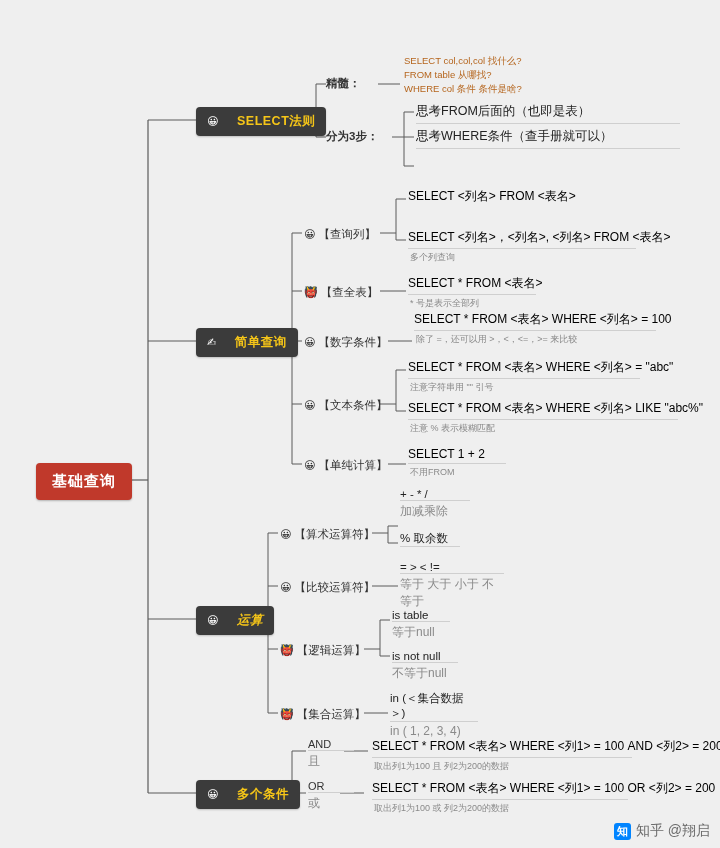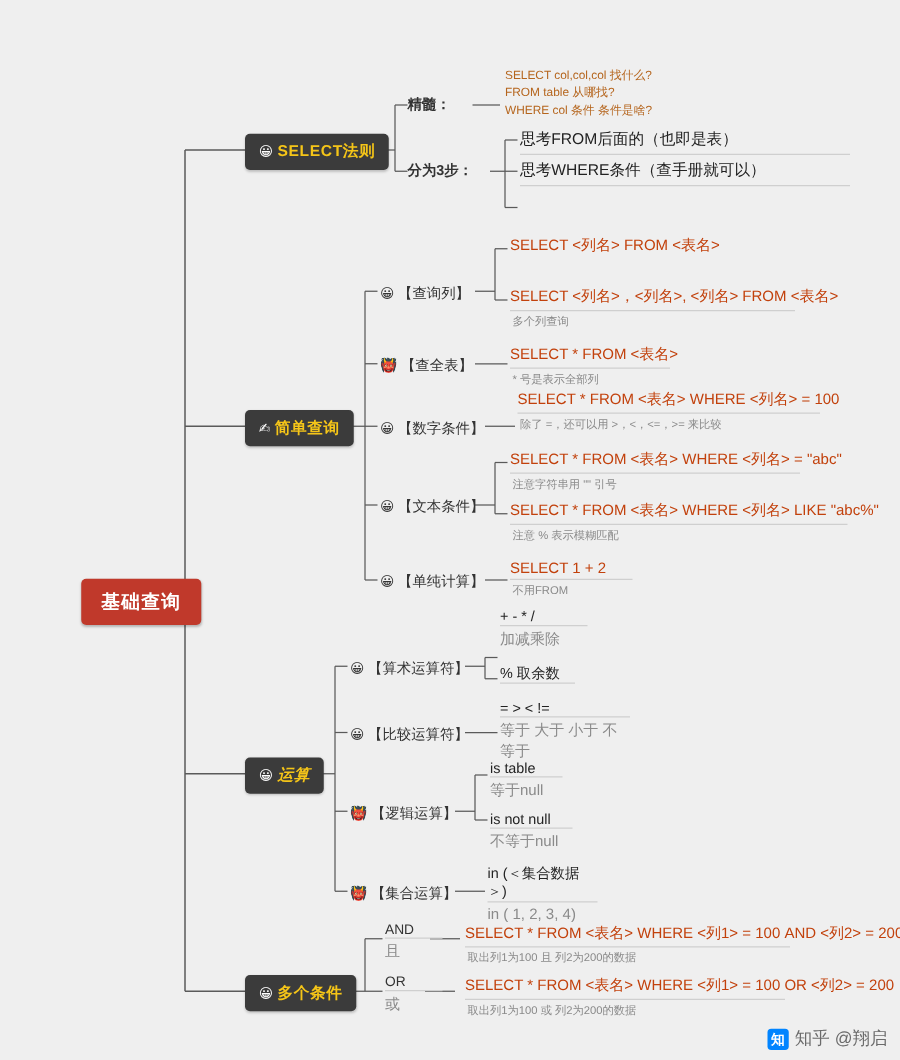--- a/index.html
+++ b/index.html
@@ -25,32 +25,32 @@
   }
   
   .l1{
     background:#3b3b3b;color:#ffffff;
     font-size:12.5px;font-weight:bold;
     padding:6px 11px;border-radius:4px;
     letter-spacing:.5px;
     box-shadow:0 1px 2px rgba(0,0,0,.2);
   }
   .l1 .emo{margin-right:3px;font-size:11px;}
-  .l1 .txt{color:#f5c518;}
+  .l1 .txt{color:#f5c518;margin-left:15px;}
 
   
   .l2{
     font-size:11.5px;color:#333;
     padding:1px 0;
   }
   .l2 .emo{margin-right:3px;font-size:11px;}
 
   
   .stmt{
-    font-size:12px;color:#c2410c;
+    font-size:12px;color:#000000;
     padding-bottom:2px;
   }
   .sub{
     font-size:9px;color:#8a8a8a;
     padding-top:2px;padding-left:2px;
     border-top:1px solid #cfcfcf;
   }
   .stmtwrap{position:absolute;}
   .stmtwrap .stmt{white-space:nowrap;}
 
@@ -159,21 +159,21 @@
     <path d="M364 713 L388 713" stroke="#5a5a5a" stroke-width="1" fill="none"></path>
 
     <path d="M274 793 L292 793" stroke="#5a5a5a" stroke-width="1" fill="none"></path>
     <path d="M292 751 L292 793" stroke="#5a5a5a" stroke-width="1" fill="none"></path>
     <path d="M292 751 L306 751" stroke="#5a5a5a" stroke-width="1" fill="none"></path>
     <path d="M292 793 L306 793" stroke="#5a5a5a" stroke-width="1" fill="none"></path>
     <path d="M344 751 L368 751" stroke="#5a5a5a" stroke-width="1" fill="none"></path>
     <path d="M340 793 L364 793" stroke="#5a5a5a" stroke-width="1" fill="none"></path>
   </svg>
 
-  <div class="node root" style="left:36px;top:463px;margin-left:29px;">基础查询</div>
+  <div class="node root" style="left:36px;top:463px;">基础查询</div>
 
   <div class="node l1" style="left:196px;top:107px;">
     <span class="emo">😀</span><span class="txt">SELECT法则</span>
   </div>
 
   <div class="node nolabel" style="left:326px;top:76px;">精髓：</div>
   <div class="node codeline" style="left:404px;top:54px;">
     <div>SELECT col,col,col 找什么?</div>
     <div>FROM table 从哪找?</div>
     <div>WHERE col 条件 条件是啥?</div>

